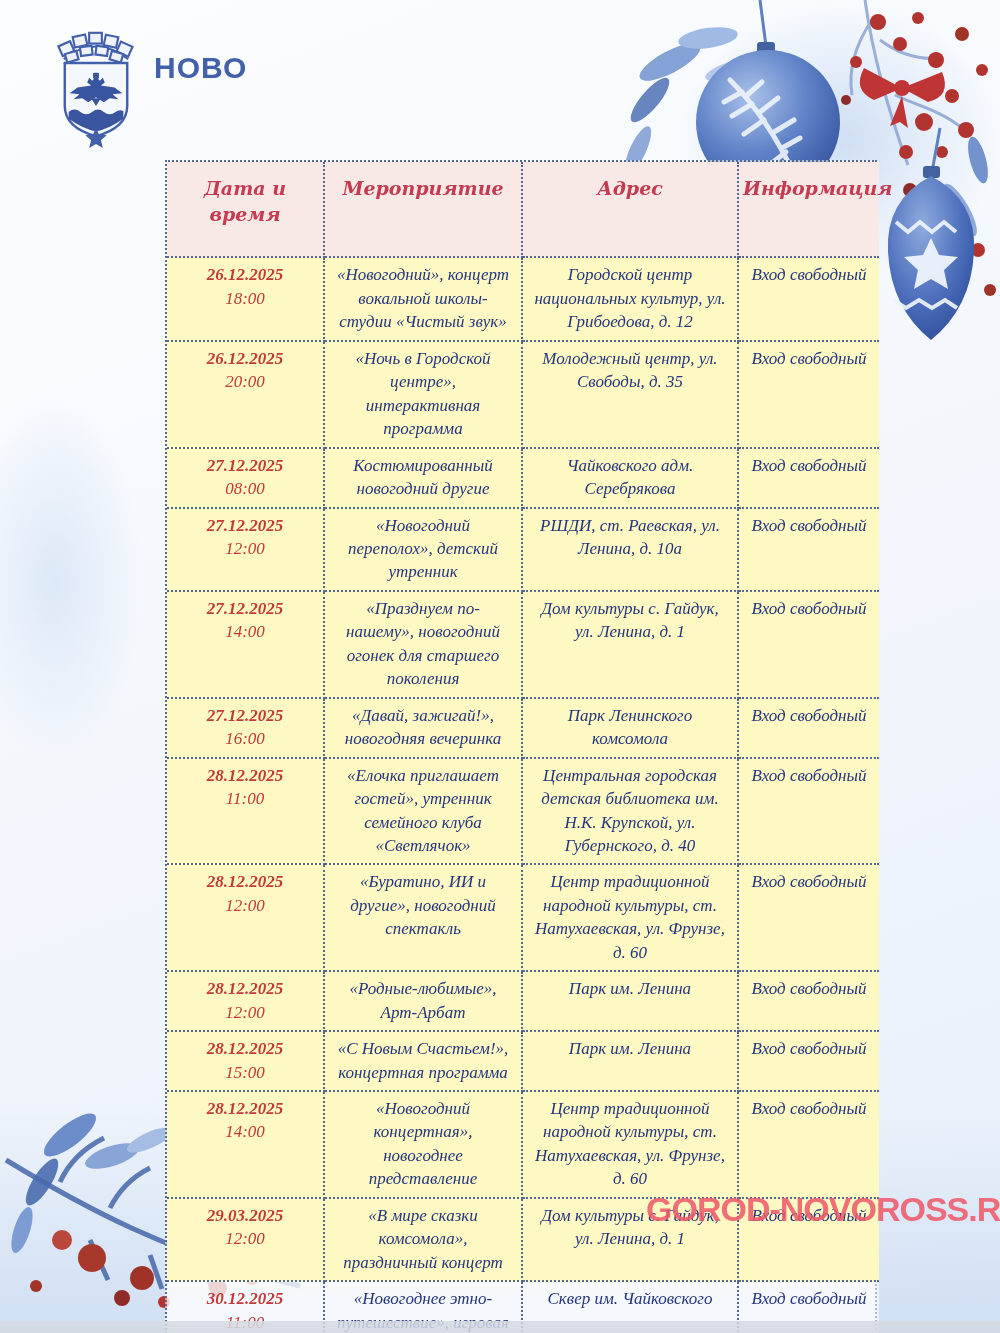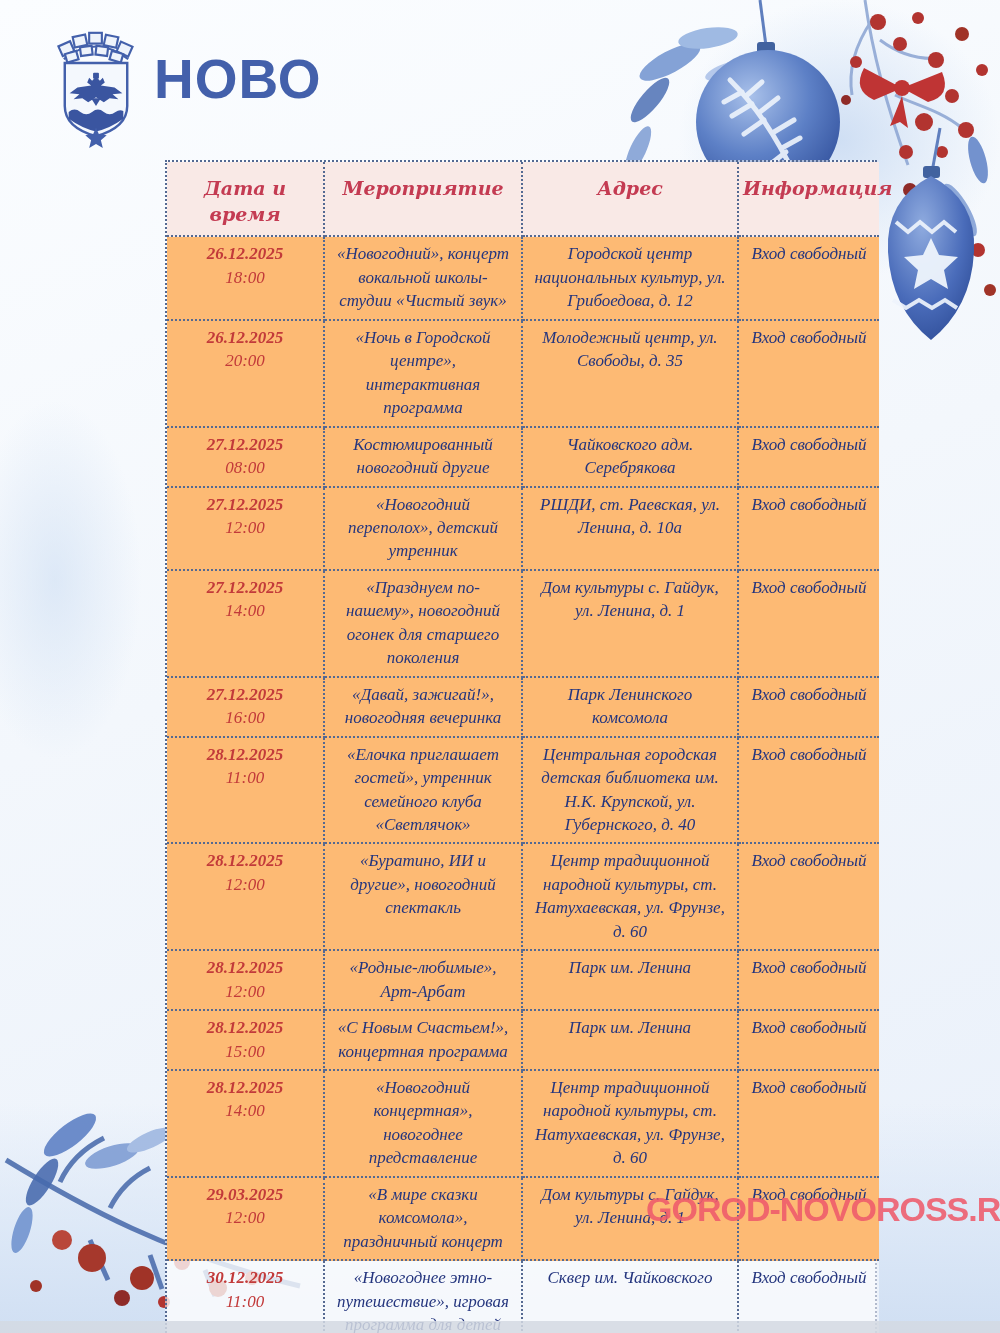--- a/index.html
+++ b/index.html
@@ -45,51 +45,51 @@
   .deco{position:absolute;pointer-events:none;}
   .deco-ornaments{right:0;top:0;width:390px;height:345px;}
   .deco-branch{left:0;top:1090px;width:310px;height:240px;}
   
   .logo{position:absolute;left:52px;top:26px;display:flex;align-items:flex-start;}
   .logo-emblem{width:88px;height:122px;}
   .logo-text{
     margin-left:14px;margin-top:28px;
     font-family:"Liberation Sans", sans-serif;
     font-weight:800;color:var(--logo-blue);
-    font-size:55px;line-height:.92;letter-spacing:1px;
+    font-size:30px;line-height:.92;letter-spacing:1px;
   }
   
   .events-table{
     position:absolute;left:165px;top:160px;width:712px;
     display:grid;
     grid-template-columns:158px 198px 216px 140px;
     border:2px dotted var(--border);
     background:rgba(255,255,255,.55);
     font-size:17px;line-height:1.38;
   }
   .row{display:contents;}
   .cell{
     border-bottom:2px dotted var(--border);
     border-right:2px dotted var(--border);
     text-align:center;vertical-align:top;
     padding:5px 8px 6px;
     color:var(--body-text);
     font-style:italic;
-    background:#fdba74;
+    background:#fef9c3;
   }
   .row .cell:nth-child(4){border-right:none;}
   .row:last-child .cell{border-bottom:none;}
   .row:last-child .cell{background:rgba(254,253,253,.55);}
   .hcell{
     background:var(--header-bg);
     color:var(--header-text);
     font-family:"DejaVu Serif", serif;
     font-style:italic;font-weight:700;
     font-size:19px;
-    padding:13px 4px 8px;
+    padding:13px 4px 29px;
   }
   .date{color:var(--accent-red);font-weight:600;display:block;}
   .time{color:var(--accent-red);font-weight:400;display:block;}
   
   .watermark{
     position:absolute;left:646px;top:1190px;
     font-family:"Liberation Sans", sans-serif;
     font-weight:800;font-size:34px;letter-spacing:-1px;
     color:var(--watermark);opacity:.88;
     white-space:nowrap;

